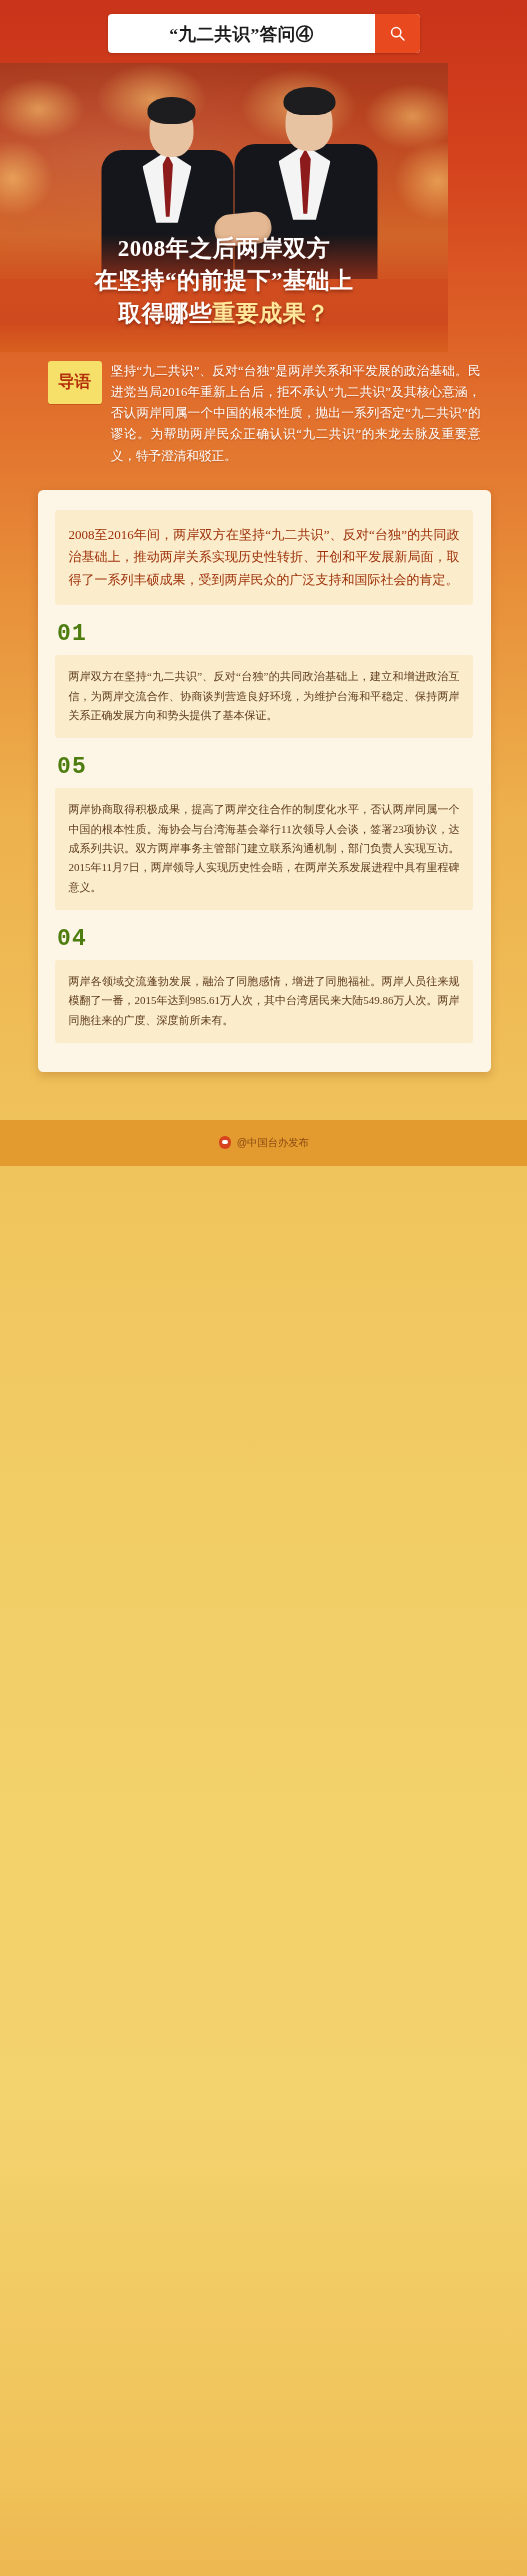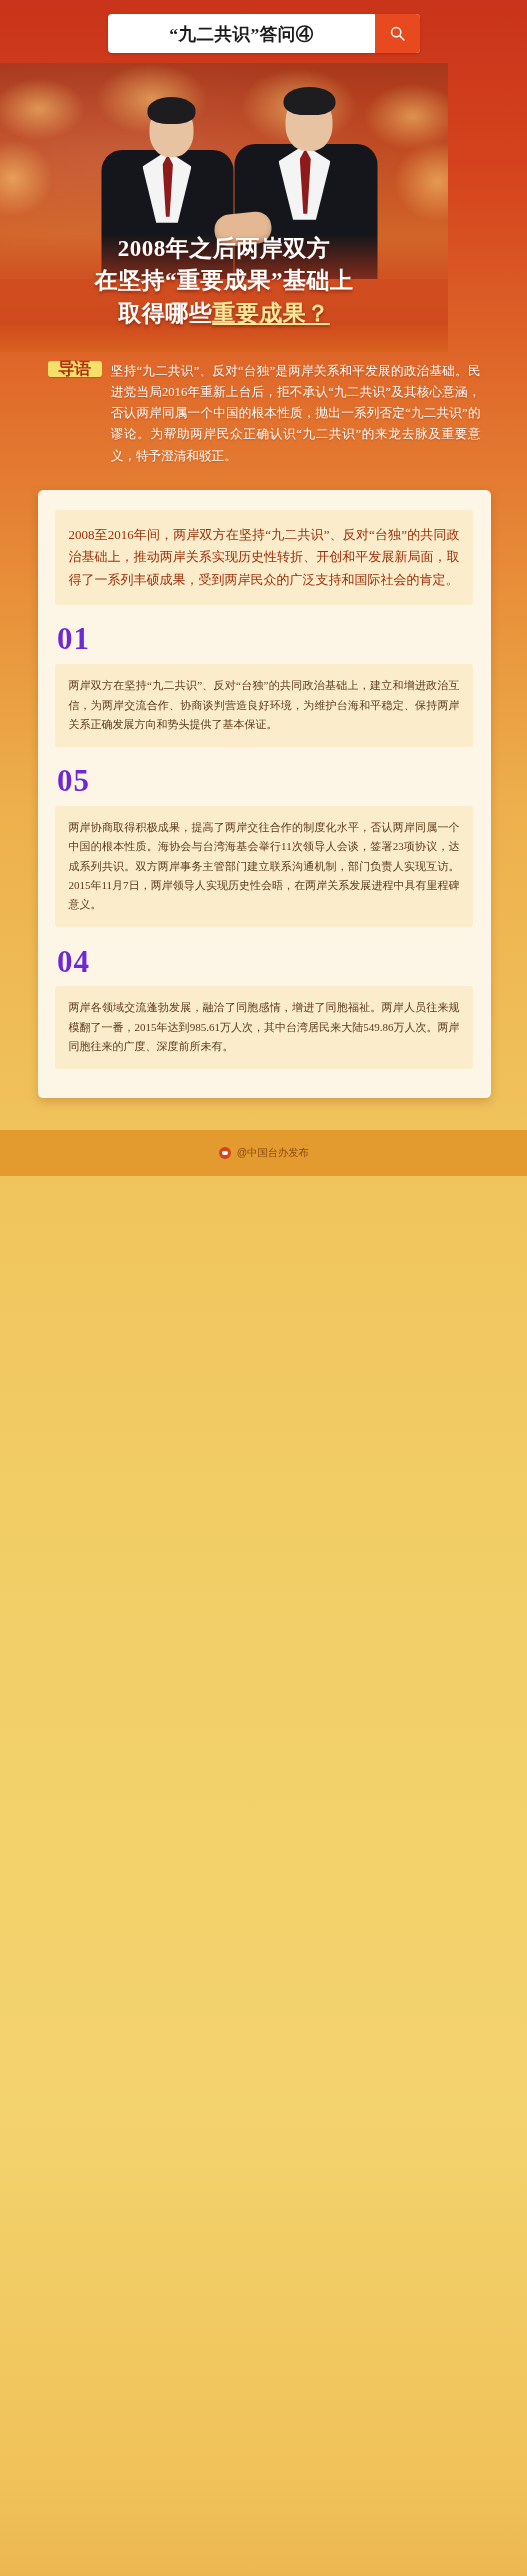--- a/index.html
+++ b/index.html
@@ -137,35 +137,35 @@
   }
   .headline .hl-line {
     font-family: "Liberation Serif", serif;
     font-weight: bold;
     font-size: 23px;
     line-height: 1.42;
     color: #ffffff;
     text-shadow: 0 1.5px 3.1px rgba(90,18,0,0.55);
     letter-spacing: 0.5px;
   }
-  .hl-accent { color: #ffe89a; text-decoration: underline; }
+  .hl-accent { color: #ffe89a; }
 
   
   .intro {
     position: relative;
     margin: 9.3px auto 0 auto;
     width: 464px;
     padding: 0 15.5px 23px 15.5px;
     display: flex;
     gap: 9.3px;
   }
   .intro-tag {
     flex: 0 0 auto;
     width: 54px;
-    height: 16px;
+    height: 43px;
     background: #f6e06a;
     border-radius: 3.1px;
     color: #b4300c;
     font-size: 16.5px;
     font-weight: bold;
     font-family: "Liberation Serif", serif;
     display: flex;
     align-items: center;
     justify-content: center;
     box-shadow: 0 1px 0 rgba(150,50,0,0.35);
@@ -177,21 +177,21 @@
     line-height: 1.68;
     text-align: justify;
     font-family: "Liberation Serif", serif;
     text-shadow: 0 0.5px 1.5px rgba(120,35,0,0.35);
   }
 
   
   .card {
     position: relative;
     width: 453px;
-    margin: 0 auto 32px auto;
+    margin: 0 auto 48px auto;
     background: #fdf6e6;
     border-radius: 5.2px;
     padding: 20.6px 17.5px 29px 17.5px;
     box-shadow: 0 3.1px 9.3px rgba(120,40,0,0.22);
   }
   .lead-box {
     background: #fbeccb;
     border-radius: 3.1px;
     padding: 13.4px 13.4px;
     margin-bottom: 17.5px;
@@ -199,24 +199,24 @@
   .lead-box p {
     color: #9d2f08;
     font-size: 13px;
     line-height: 1.74;
     text-align: justify;
     font-family: "Liberation Serif", serif;
   }
   .item { margin-bottom: 17.5px; }
   .item:last-child { margin-bottom: 0; }
   .item-num {
-    color: #6d28d9;
-    font-size: 31px;
+    color: #4d7c0f;
+    font-size: 23px;
     font-weight: bold;
-    font-family: Liberation Serif, serif;
+    font-family: Liberation Mono, monospace;
     letter-spacing: 1px;
     padding: 0 2.1px 2.1px 2.1px;
     line-height: 1.1;
   }
   .item-body {
     background: #fbeccb;
     border-radius: 3.1px;
     padding: 12.4px 13.4px;
     margin-top: 5.2px;
   }
@@ -297,21 +297,21 @@
         <div class="fig-head" style="left:56px; top:26px; width:47px; height:57px;"></div>
         <div class="fig-hair" style="left:54px; top:19.6px; width:52px; height:28px;"></div>
       </div>
 
       <div class="hands"></div>
     </div>
     <div class="hero-fade"></div>
 
     <div class="headline">
       <div class="hl-line">2008年之后两岸双方</div>
-      <div class="hl-line">在坚持“重要成果”基础上</div>
+      <div class="hl-line">在坚持“的前提下”基础上</div>
       <div class="hl-line">
         <span>取得哪些</span><span class="hl-accent">重要成果？</span>
       </div>
     </div>
   </div>
 
   <div class="intro">
     <div class="intro-tag">导语</div>
     <div class="intro-text">坚持“九二共识”、反对“台独”是两岸关系和平发展的政治基础。民进党当局2016年重新上台后，拒不承认“九二共识”及其核心意涵，否认两岸同属一个中国的根本性质，抛出一系列否定“九二共识”的谬论。为帮助两岸民众正确认识“九二共识”的来龙去脉及重要意义，特予澄清和驳正。</div>
   </div>

